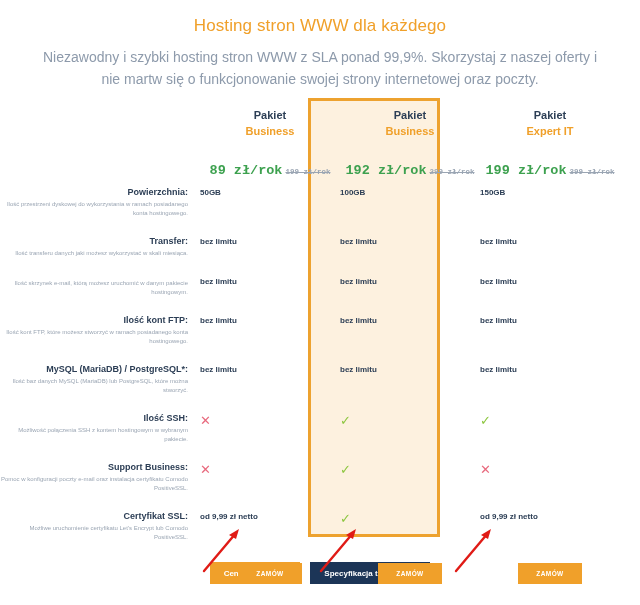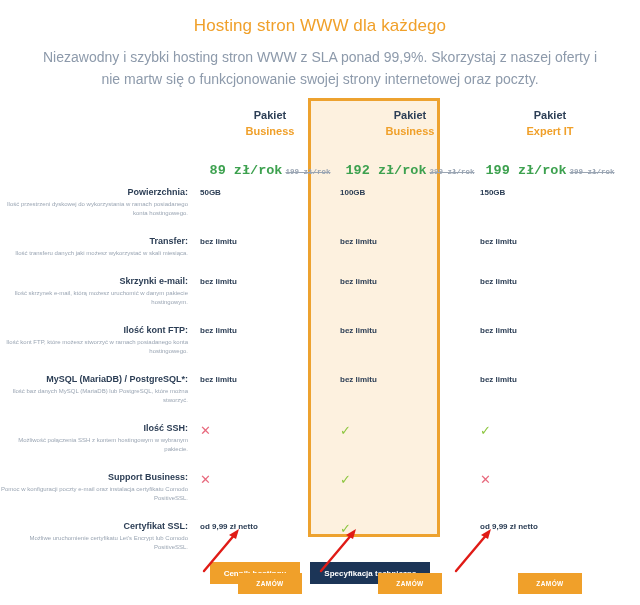--- a/index.html
+++ b/index.html
@@ -218,21 +218,20 @@
       <div class="feat-val">
         <span>bez limitu</span>
       </div>
       <div class="feat-val">
         <span>bez limitu</span>
       </div>
       <div class="feat-val">
         <span>bez limitu</span>
       </div>
       <div class="feat-label">
-        <div class="feat-title">Skrzynki e-mail:</div>
         <div class="feat-desc">Ilość skrzynek e-mail, którą możesz uruchomić w danym pakiecie hostingowym.</div>
       </div>
       <div class="feat-val">
         <span>bez limitu</span>
       </div>
       <div class="feat-val">
         <span>bez limitu</span>
       </div>
       <div class="feat-val">
         <span>bez limitu</span>

